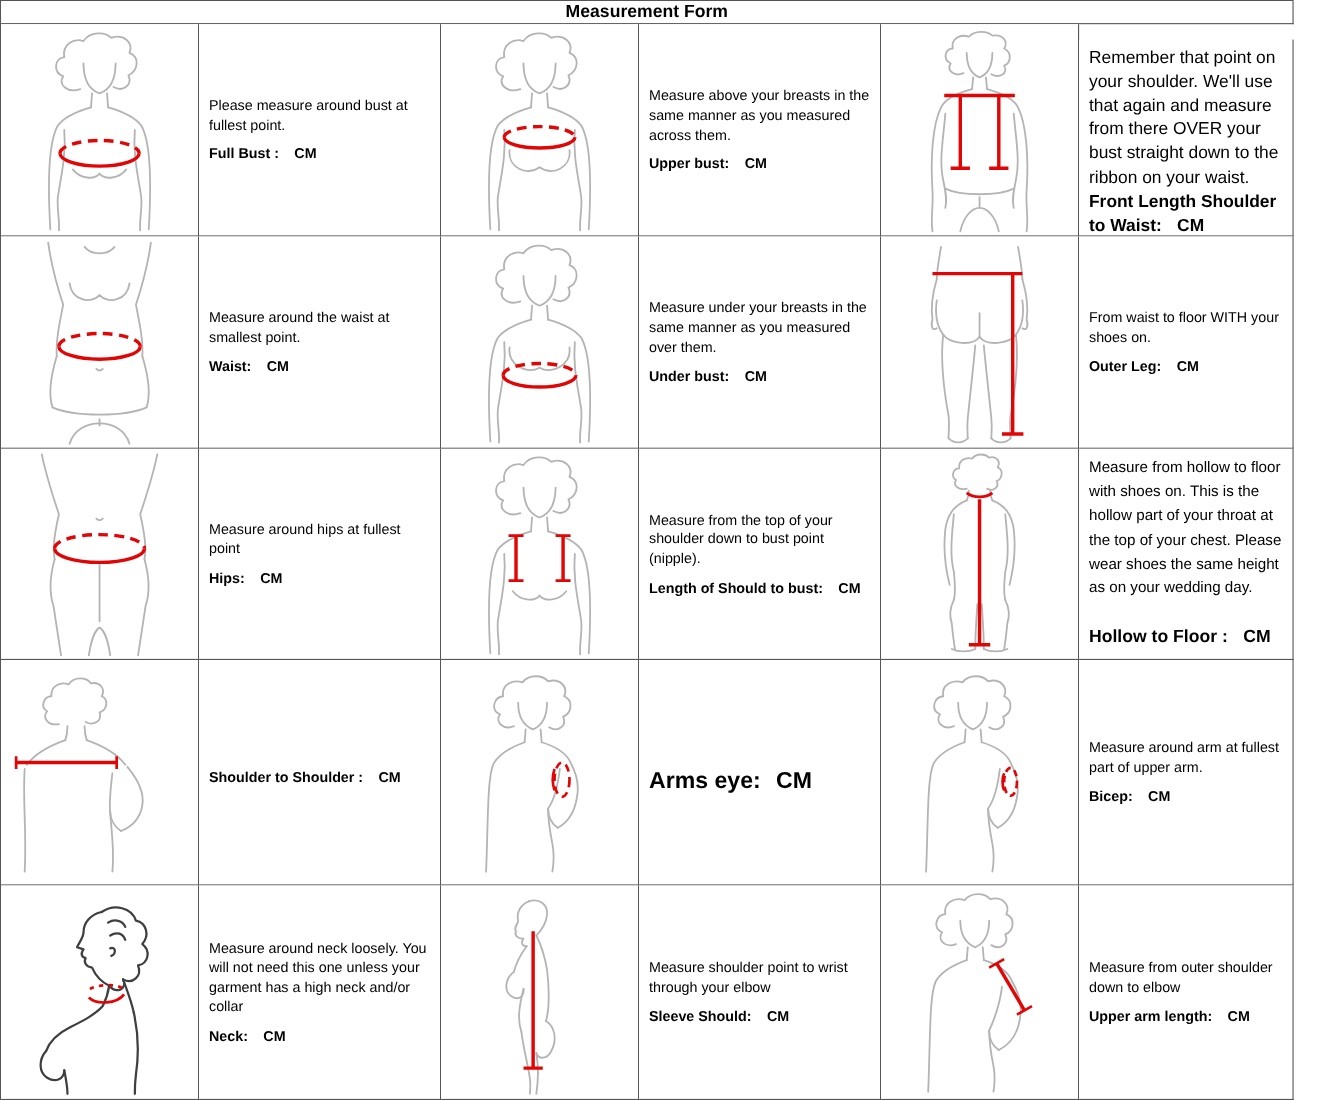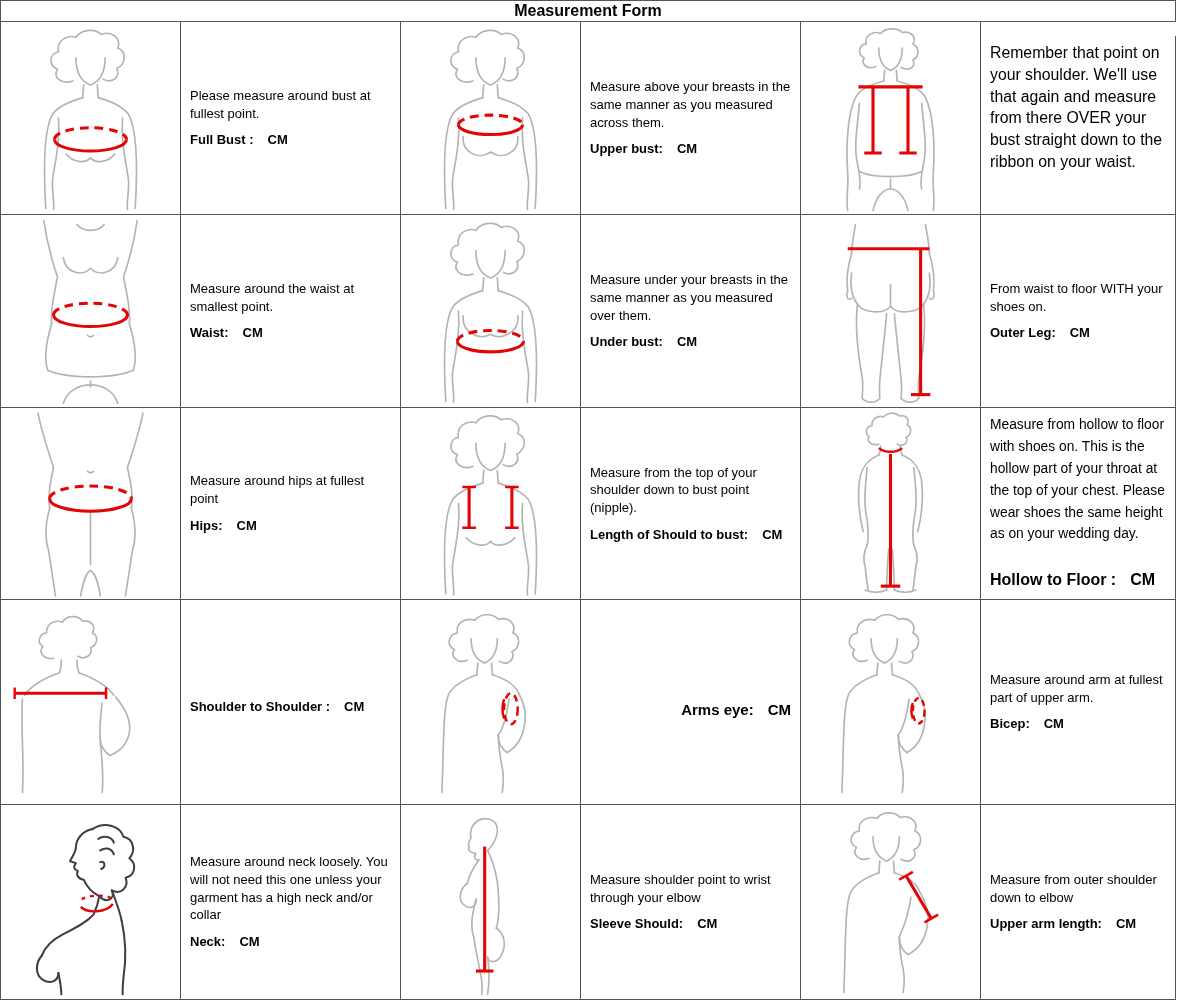--- a/index.html
+++ b/index.html
@@ -11,21 +11,21 @@
     grid-template-rows:21px 193px 193px 192px 205px 1fr;}
   .cell{box-sizing:border-box;border-right:1px solid #555;border-bottom:1px solid #555;
     overflow:hidden;background:#fff;}
   .title-cell{grid-column:1/-1;display:flex;align-items:center;justify-content:center;
     font-size:16px;font-weight:bold;}
   .text-cell{padding:6px 9px;display:flex;flex-direction:column;justify-content:center;
     font-size:13px;line-height:1.36;}
   .text-cell .label{font-weight:bold;margin-top:9px;}
   .unit{margin-left:14px;}
   .small-cell{font-size:14.4px;line-height:1.43;justify-content:center;}
-  .small-cell .label{font-size:15px;margin-top:16px;text-align:right;}
+  .small-cell .label{font-size:21px;margin-top:16px;}
   .hollow-cell{font-size:13.8px;line-height:1.58;}
   .hollow-cell .label{font-size:16px;margin-top:22px;}
   .fill-cell{justify-content:flex-start;padding-top:6px;font-size:15.8px;line-height:1.38;margin-top:14px;}
   .fill-cell .label{margin-top:0;}
   .fig-cell{display:flex;align-items:center;justify-content:center;padding:2px;}
   .fig-cell svg{width:100%;height:100%;}
   .g{stroke:#b4b4b4;fill:none;stroke-width:1.7;stroke-linecap:round;stroke-linejoin:round;}
   .dk{stroke:#3f3f3f;fill:none;stroke-width:2.1;stroke-linecap:round;stroke-linejoin:round;}
   .r{stroke:#e20505;fill:none;stroke-width:3.2;stroke-linecap:butt;}
   .r2{stroke:#e20505;fill:none;stroke-width:2.5;stroke-linecap:butt;}
@@ -88,20 +88,21 @@
       <path class="g" d="M122,80 C124,104 128,124 124,142 C122,152 120,160 122,168"></path>
       <path class="g" d="M58,150 C72,157 108,157 122,150 M90,158 L90,167"></path>
       <path class="g" d="M72,190 C75,176 83,168 90,168 C97,168 105,176 108,190"></path>
       <path class="r" d="M57,63 L123,63 M72,63 L72,131 M108,63 L108,131"></path>
       <path class="r" d="M63,131 L81,131 M99,131 L117,131"></path>
     </svg>
   </div>
 
   <div class="cell text-cell fill-cell">
     <div class="desc">Remember that point on your shoulder. We'll use that again and measure from there OVER your bust straight down to the ribbon on your waist.</div>
+    <div class="label"><span>Front Length Shoulder to Waist:</span><span class="unit">CM</span></div>
   </div>
 
   <div class="cell fig-cell">
     <svg viewBox="0 0 180 190" preserveAspectRatio="xMidYMid meet" aria-label="waist-figure">
       <path class="g" d="M42,2 C45,24 50,42 56,60 C52,80 49,95 50,108"></path>
       <path class="g" d="M138,2 C135,24 130,42 124,60 C128,80 131,95 130,108"></path>
       <path class="g" d="M76,6 C82,14 98,14 104,6"></path>
       <path class="g" d="M62,40 C64,56 82,60 90,51 M90,51 C98,60 116,56 118,40"></path>
       <path class="g" d="M50,108 C44,128 42,144 46,156"></path>
       <path class="g" d="M130,108 C136,128 138,144 134,156"></path>

